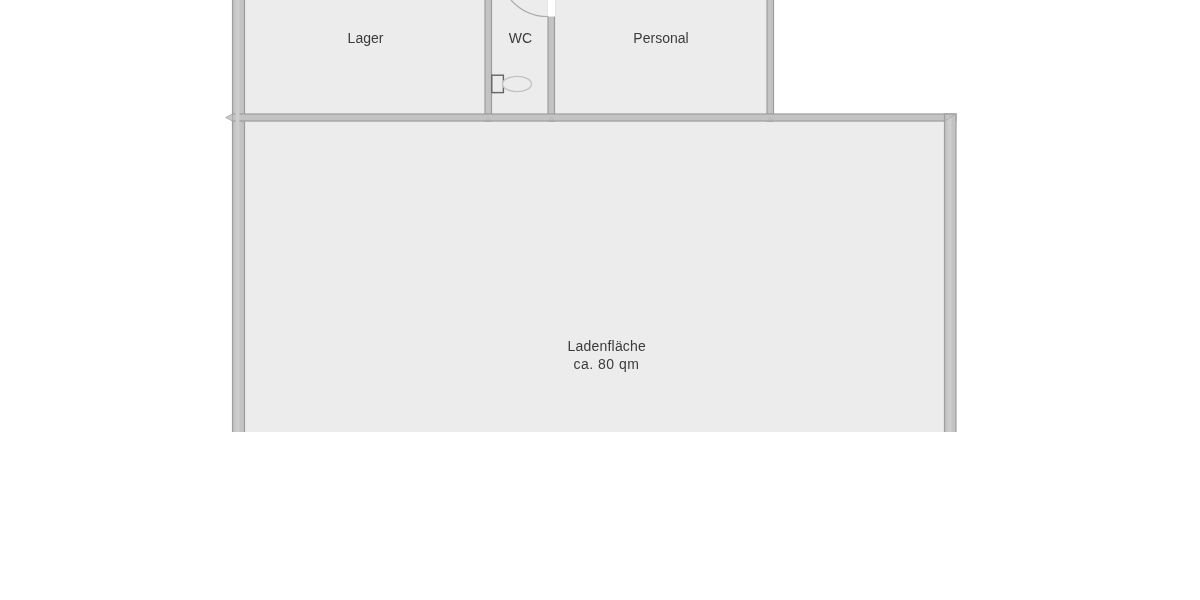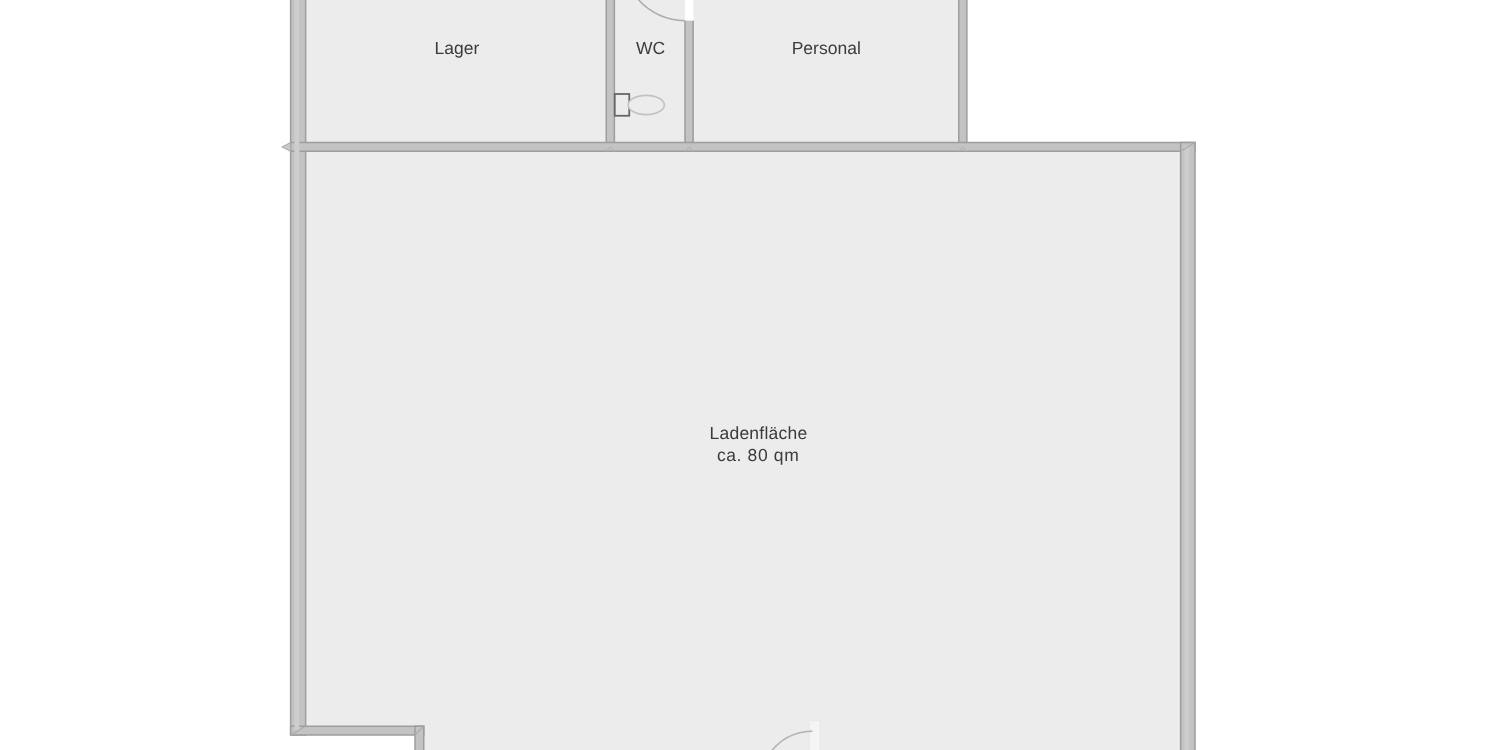--- a/index.html
+++ b/index.html
@@ -1,16 +1,16 @@
 <!DOCTYPE html>
 <html><head>
 <meta charset="utf-8">
 <style>
   html,body{margin:0;padding:0;background:#ffffff;}
-  .page{width:1200px;height:600px;position:relative;overflow:hidden;background:#ffffff;}
+  .page{width:1200px;height:432px;position:relative;overflow:hidden;background:#ffffff;}
   svg{display:block;}
   text{font-family:"Liberation Sans",sans-serif;fill:#3b3b3b;}
 </style>
 </head>
 <body>
 
 <div class="page">
 <svg width="1200" height="600" viewBox="0 0 1200 600">
 
   <rect x="0" y="0" width="1200" height="600" fill="#ffffff"></rect>

